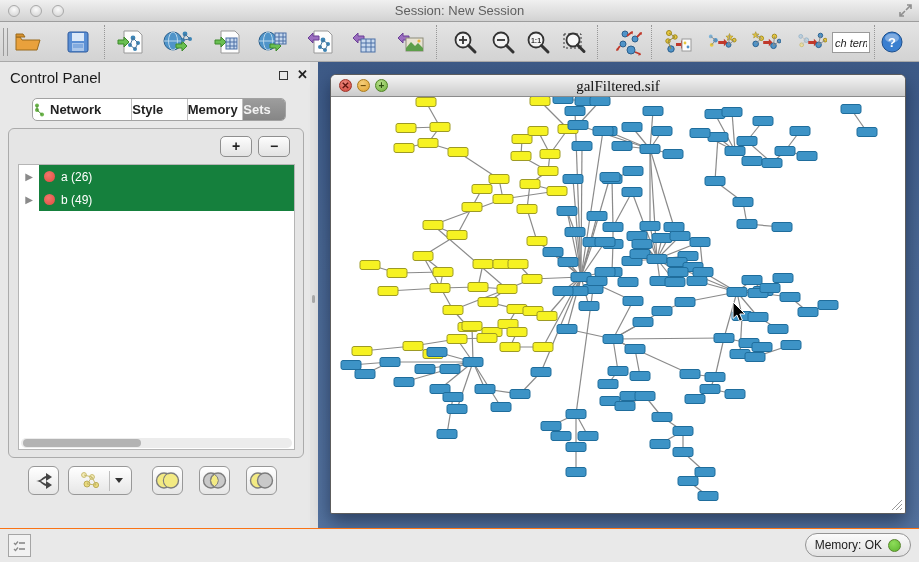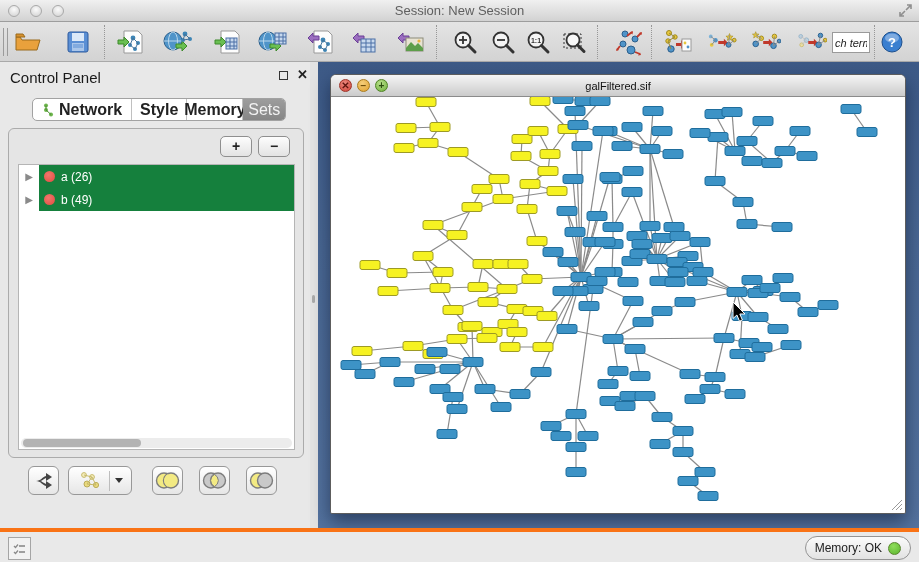--- a/index.html
+++ b/index.html
@@ -28,24 +28,24 @@
 
   
   .control-panel { position:absolute; left:0; top:62px; width:318px; height:466px; background:#e8e8e8; }
   .cp-header { position:absolute; left:0; top:0; width:100%; height:28px; }
   .cp-title { position:absolute; left:10px; top:7px; font-size:15px; color:#1a1a1a; }
   .cp-float { position:absolute; right:30px; top:9px; width:9px; height:9px; border:1.5px solid #333; }
   .cp-close { position:absolute; right:10px; top:6px; font-size:13px; font-weight:bold; color:#222; line-height:14px; }
 
   .cp-tabs { position:absolute; left:32px; top:36px; width:254px; height:23px;
     background:#fff; border:1px solid #a2a2a2; border-radius:5px; display:flex; overflow:hidden; }
-  .cp-tab { display:flex; align-items:center; justify-content:center; gap:5px;
-    font-size:16px; font-weight:bold; color:#222; border-right:1px solid #c0c0c0; }
+  .cp-tab { display:flex; align-items:center; gap:5px;
+    font-size:13px; font-weight:bold; color:#222; border-right:1px solid #c0c0c0; }
   .cp-tab:last-child { border-right:none; }
-  .cp-tab.active { background:linear-gradient(#9d9d9d,#868686); color:#f2f2f2; border-radius:0; font-weight:normal; }
+  .cp-tab.active { background:linear-gradient(#9d9d9d,#868686); color:#f2f2f2; border-radius:0; font-weight:bold; }
 
   .cp-inner { position:absolute; left:8px; top:66px; width:296px; height:330px;
     border:1px solid #ababab; border-radius:6px; background:#e5e5e5; }
   .pm-btn { position:absolute; top:74px; width:32px; height:21px; background:linear-gradient(#fdfdfd,#e3e3e3);
     border:1px solid #8f8f8f; border-radius:5px; text-align:center; line-height:19px;
     font-weight:bold; font-size:14px; color:#222; }
 
   .set-list { position:absolute; left:18px; top:102px; width:277px; height:286px;
     background:#fff; border:1px solid #b5b5b5; }
   .set-row { height:23px; display:flex; align-items:center; }
@@ -66,32 +66,32 @@
   .split-knob { position:absolute; left:2px; top:233px; width:3px; height:8px; background:#aaa; border-radius:2px; }
 
   
   .desktop { position:absolute; left:318px; top:62px; width:601px; height:466px;
     background:linear-gradient(180deg,#3d5a87 0%, #4a6894 40%, #54739f 100%); }
   .iframe { position:absolute; left:12px; top:12px; width:576px; height:440px;
     border:1px solid #5d5d5d; border-radius:6px 6px 2px 2px;
     box-shadow:0 8px 18px rgba(5,15,40,.5); background:#fff; }
   .if-title { height:22px; background:linear-gradient(#f5f5f5,#cbcbcb);
     border-bottom:1px solid #8b8b8b; border-radius:5px 5px 0 0; position:relative; }
-  .if-title-text { text-align:center; line-height:22px; font-size:11px; color:#111; }
+  .if-title-text { text-align:center; line-height:22px; font-size:15px; color:#111;font-family:Liberation Serif, serif; }
   .traffic { position:absolute; top:4px; width:13px; height:13px; border-radius:50%;
     font-size:10px; font-weight:bold; text-align:center; line-height:12px; }
   .t-close { left:8px;  background:radial-gradient(circle at 40% 30%, #ec8a80, #cf4438); border:1px solid #9e3328; color:#5e150e; }
   .t-min   { left:26px; background:radial-gradient(circle at 40% 30%, #f5ce7a, #e0a12f); border:1px solid #a87b1e; color:#6b4a08; }
   .t-max   { left:44px; background:radial-gradient(circle at 40% 30%, #b8e08a, #6faf3c); border:1px solid #4f8324; color:#2c4f10; }
   .if-canvas { position:relative; width:574px; height:416px; background:#fff; overflow:hidden; border-radius:0 0 2px 2px; }
   .grip { position:absolute; right:2px; bottom:2px; width:12px; height:12px; }
 
   
   .statusbar { position:absolute; left:0; top:528px; width:919px; height:34px;
-    background:#e9e9e9; border-top:4px solid #f97316; }
+    background:#e9e9e9; border-top:1px solid #f97316; }
   .task-btn { position:absolute; left:8px; top:5px; width:23px; height:23px;
     background:#f2f2f2; border:1px solid #a5a5a5; display:flex; align-items:center; justify-content:center; }
   .mem-badge { position:absolute; right:8px; top:4px; height:24px; padding:0 9px;
     background:linear-gradient(#fbfbfb,#e2e2e2); border:1px solid #949494; border-radius:12px;
     display:flex; align-items:center; gap:6px; font-size:12px; color:#222; }
   .mem-dot { width:13px; height:13px; border-radius:50%; border:1px solid #58862c;
     background:radial-gradient(circle at 40% 30%, #8edd5a, #5cb52e); }
 </style>
 </head>
 <body>

